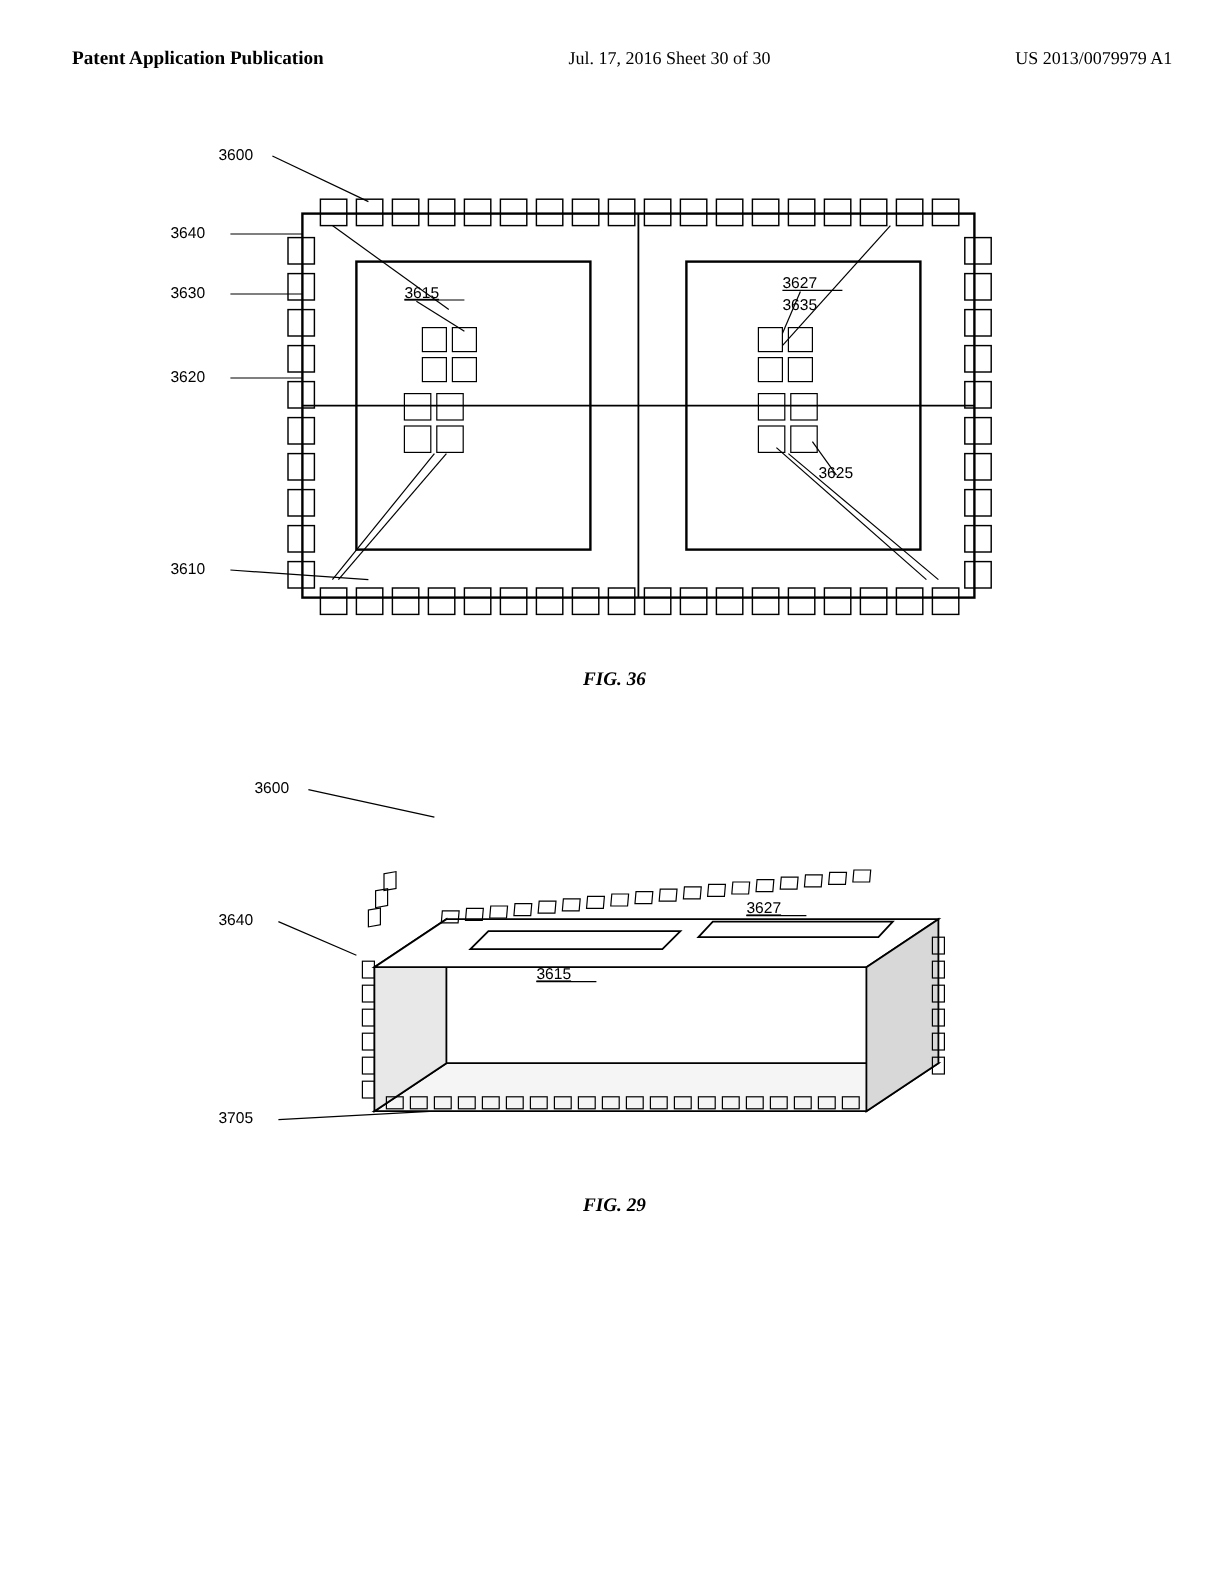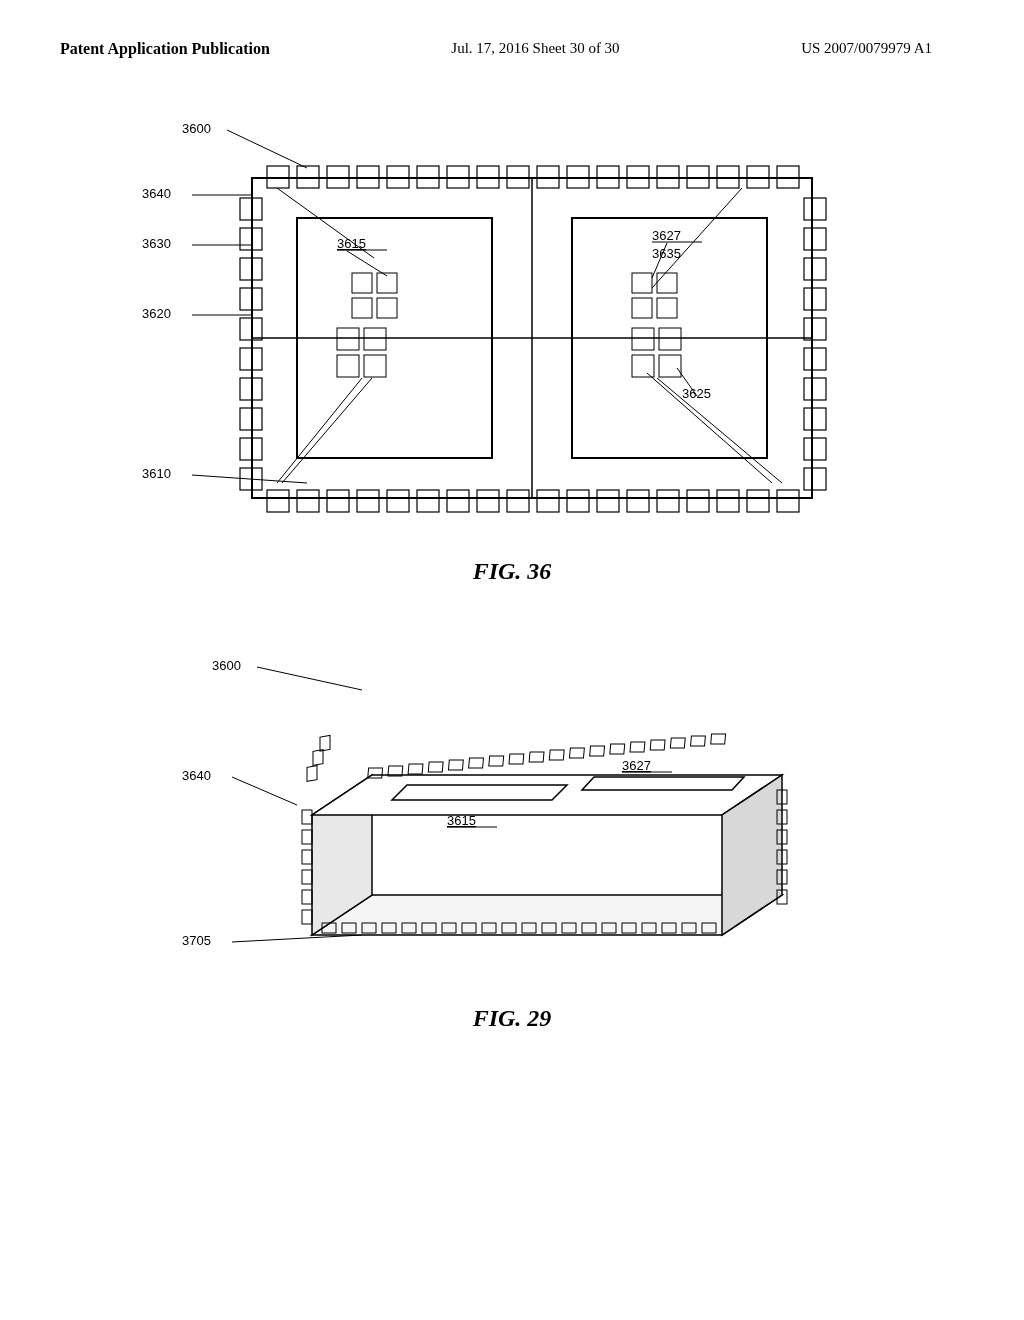--- a/index.html
+++ b/index.html
@@ -8,22 +8,22 @@
       height: 1320px;
       background: #fff;
       font-family: 'Times New Roman', Times, serif;
       position: relative;
       overflow: hidden;
     }
 
     .page-header {
       display: flex;
       justify-content: space-between;
-      align-items: flex-start;
-      padding: 40px 92px 20px 60px;
+      align-items: center;
+      padding: 40px 47px 20px 60px;
       font-size: 15px;
     }
 
     .header-left {
       font-weight: bold;
       font-size: 16px;
     }
 
     .header-center {
       text-align: center;
@@ -43,21 +43,21 @@
 
     .figure-section {
       width: 100%;
       display: flex;
       flex-direction: column;
       align-items: center;
       margin-bottom: 30px;
     }
 
     .figure-caption {
-      font-size: 24px;
+      font-size: 16px;
       font-weight: bold;
       font-style: italic;
       margin-top: 10px;
       text-align: center;
     }
 
     svg {
       overflow: visible;
     }
 
@@ -66,21 +66,21 @@
       font-size: 13px;
       fill: #000;
     }
   </style>
 </head>
 <body>
 
 <div class="page-header">
   <div class="header-left">Patent Application Publication</div>
   <div class="header-center">Jul. 17, 2016  Sheet 30 of 30</div>
-  <div class="header-right">US 2007/0079979 A1</div>
+  <div class="header-right">US 2013/0079979 A1</div>
 </div>
 
 <div class="figures-container">
 
   <div class="figure-section">
     <svg width="780" height="460" viewBox="0 0 780 460">
 
       <text x="60" y="45" class="label-text">3600</text>
       <line x1="105" y1="42" x2="185" y2="80" stroke="#000" stroke-width="1"></line>
       <text x="20" y="110" class="label-text">3640</text>

